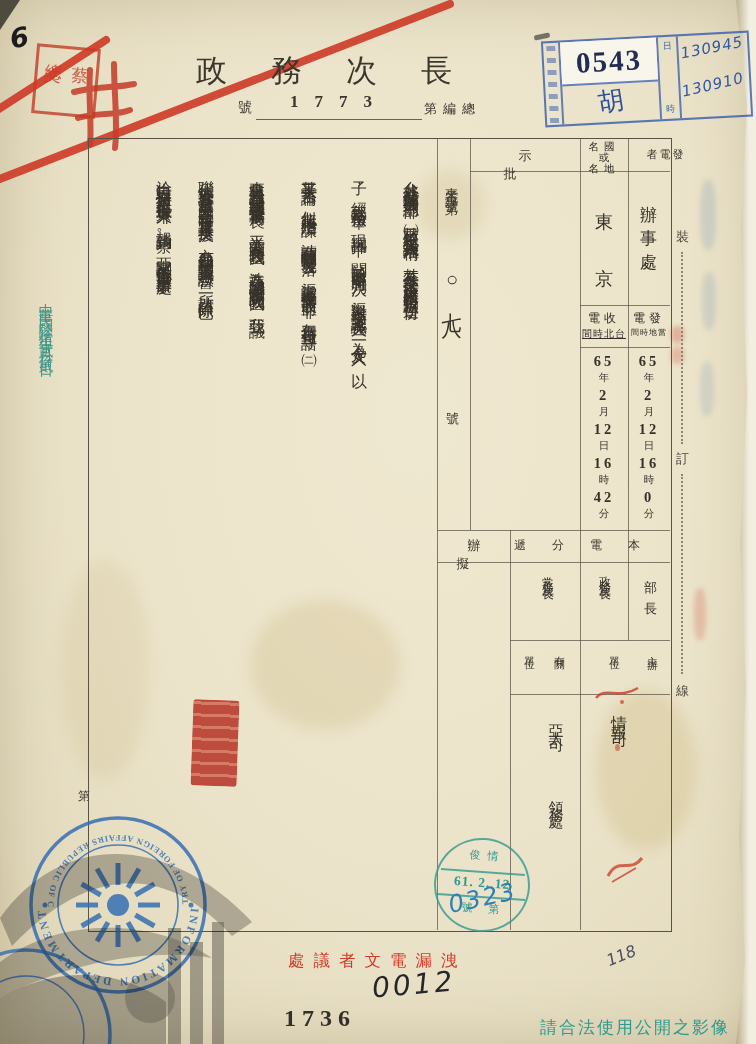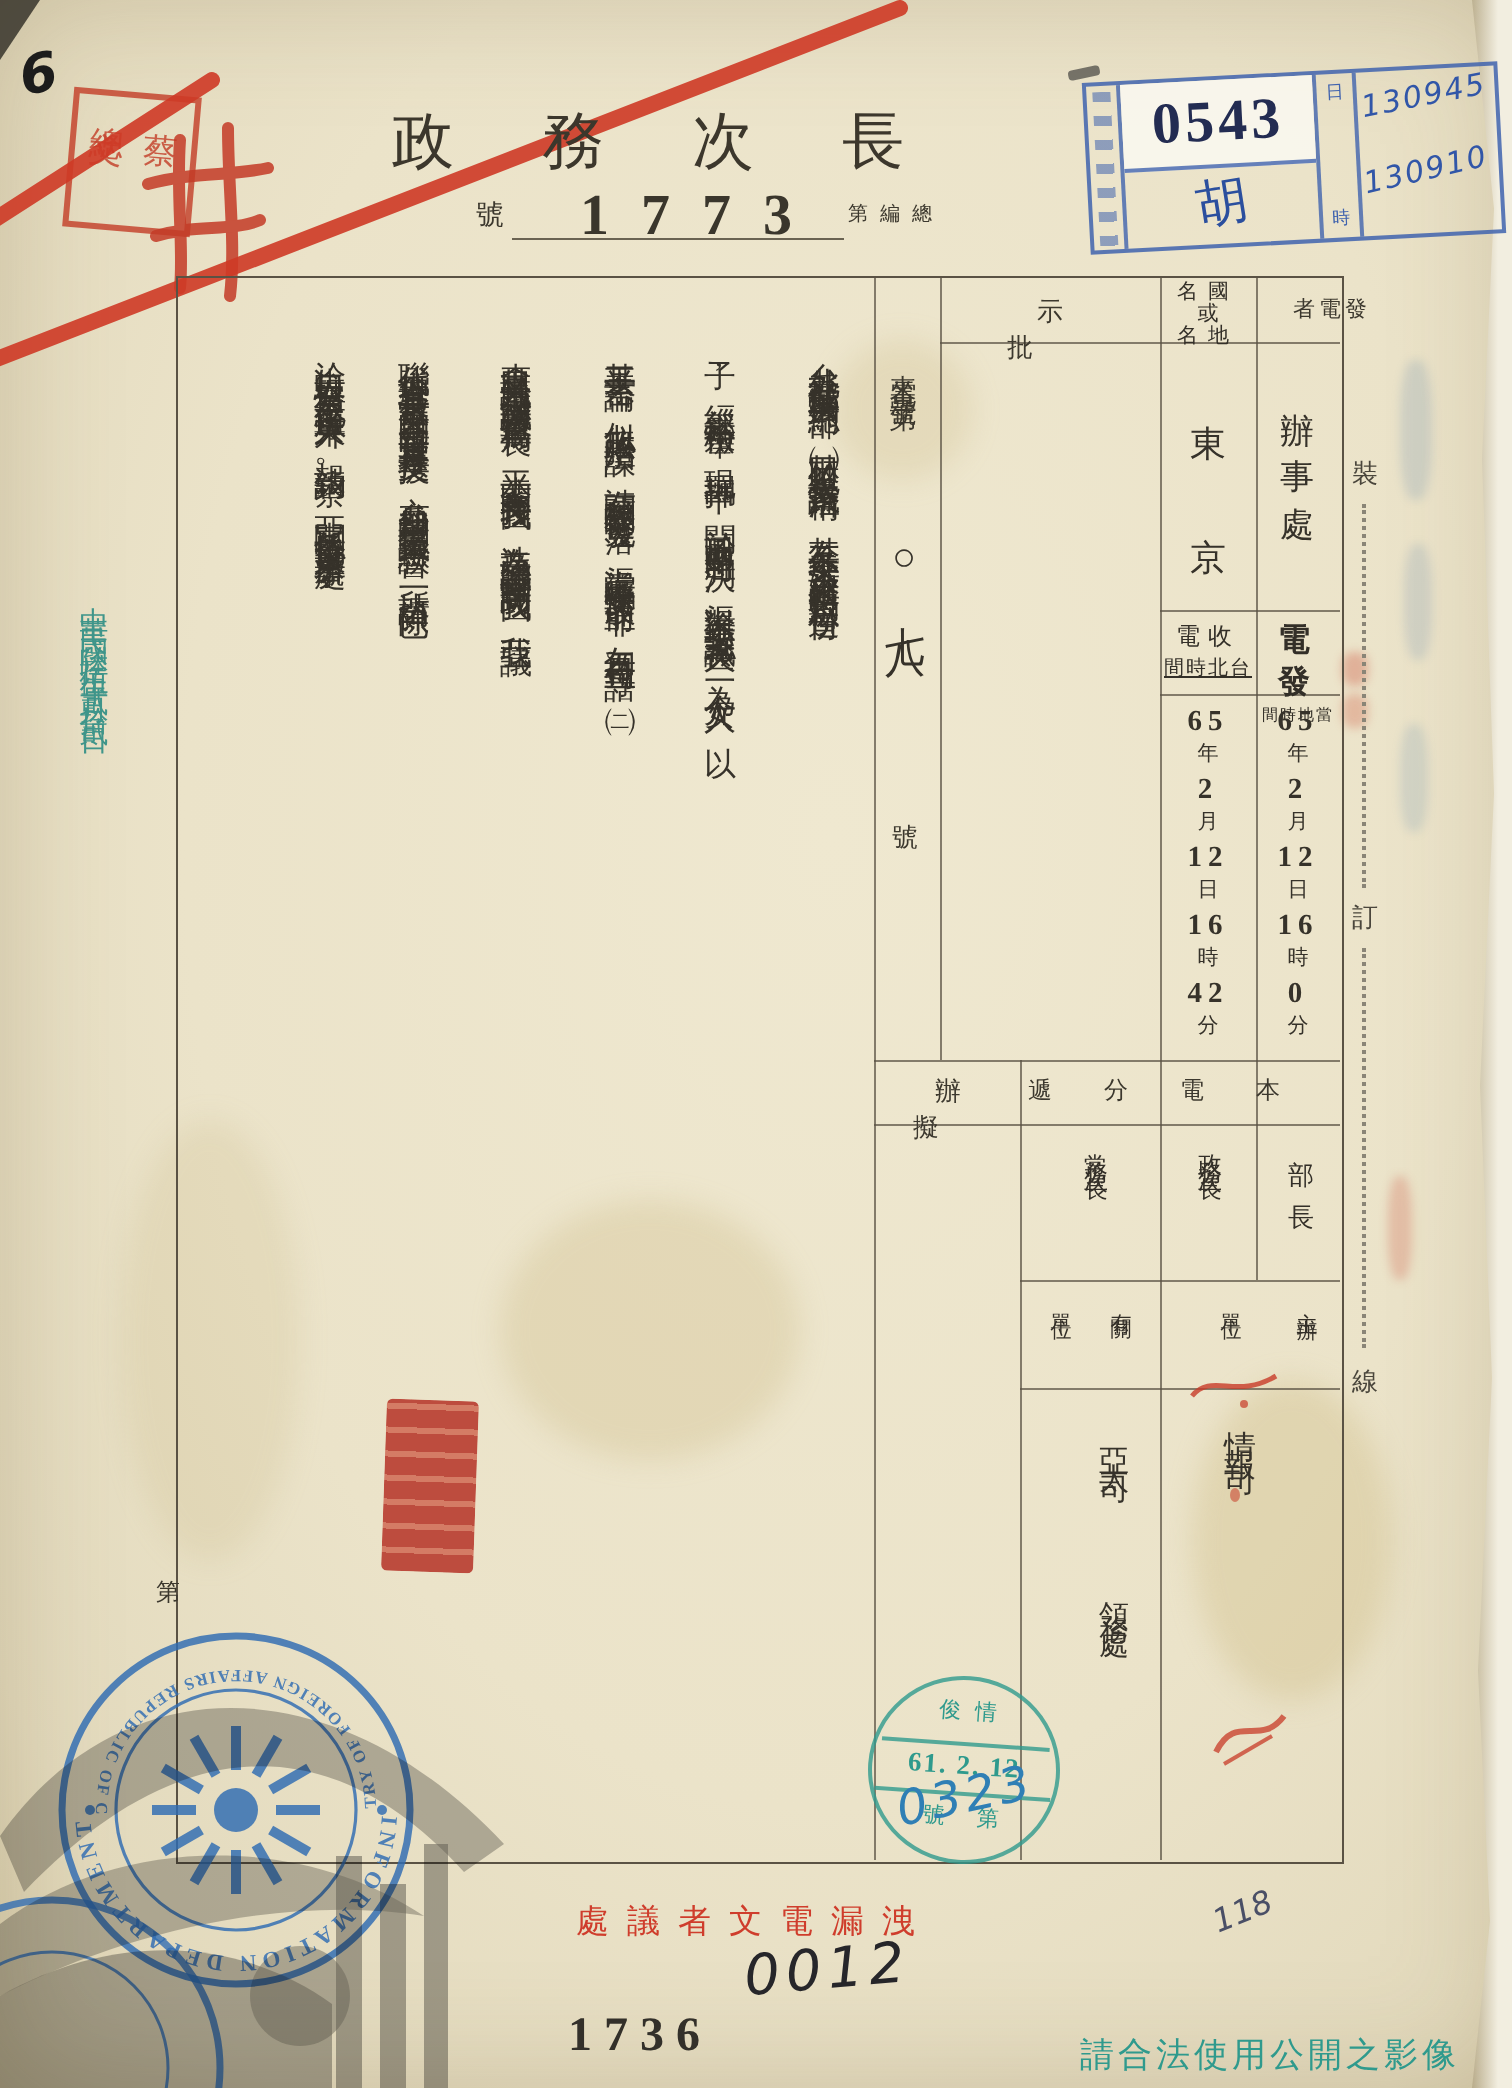--- a/index.html
+++ b/index.html
@@ -59,23 +59,23 @@
 
   <svg class="abs" style="left:0;top:0;" width="470" height="200" viewBox="0 0 470 200">
     <g stroke="#cf3a26" stroke-width="8" stroke-linecap="round" opacity="0.9">
       <line x1="-8" y1="182" x2="450" y2="4"></line>
       <line x1="-6" y1="112" x2="106" y2="40"></line>
     </g>
   </svg>
 
   <div class="abs" style="left:196px;top:50px;font-size:31px;letter-spacing:44px;color:#3c372c;white-space:nowrap;">政務次長</div>
   <div class="abs" style="left:238px;top:99px;font-size:14px;color:#3c382e;">號</div>
-  <div class="abs" style="left:290px;top:92px;font-size:29px;font-weight:bold;letter-spacing:16px;color:#3a362c;">1773</div>
+  <div class="abs" style="left:290px;top:92px;font-size:17px;font-weight:bold;letter-spacing:16px;color:#3a362c;">1773</div>
   <div class="abs" style="left:256px;top:119px;width:166px;height:1px;background:#6a6352;"></div>
-  <div class="abs" style="left:424px;top:100px;font-size:10px;letter-spacing:6px;color:#3c382e;">第編總</div>
+  <div class="abs" style="left:424px;top:100px;font-size:13px;letter-spacing:6px;color:#3c382e;">第編總</div>
 
   <div class="abs" style="left:534px;top:34px;width:16px;height:5px;background:rgba(40,40,40,.6);transform:rotate(-12deg);border-radius:2px;"></div>
   <div class="abs" style="left:543px;top:36px;width:204px;height:82px;border:2.5px solid rgba(64,99,174,.85);transform:rotate(-3deg);display:flex;">
     <div style="width:15px;border-right:2px solid rgba(64,99,174,.8);
                 background:repeating-linear-gradient(180deg,rgba(64,99,174,.55) 0 5px,transparent 5px 12px);
                 background-size:9px 100%;background-repeat:no-repeat;background-position:3px 3px;"></div>
     <div style="width:96px;display:flex;flex-direction:column;border-right:2px solid rgba(64,99,174,.8);">
       <div style="height:42px;background:rgba(250,247,238,.9);border-bottom:2px solid rgba(64,99,174,.8);
                   font-size:29px;font-weight:bold;color:#232c52;text-align:center;line-height:42px;letter-spacing:2px;">0543</div>
       <div style="flex:1;font-size:26px;color:#2b4f9e;text-align:center;transform:rotate(-6deg);line-height:36px;">胡</div>
@@ -116,21 +116,21 @@
   </div>
   <div class="abs v" style="left:592px;top:198px;font-size:18px;letter-spacing:56px;color:#36322a;">東京</div>
 
   <div class="abs formlabel" style="left:472px;top:147px;width:106px;text-align:center;font-size:13px;letter-spacing:30px;text-indent:30px;">示批</div>
 
   <div class="abs v" style="left:442px;top:176px;font-size:13.5px;letter-spacing:4px;color:#3c382e;">來電專號第</div>
   <div class="abs v" style="left:439px;top:268px;font-size:20px;letter-spacing:7px;color:#36322a;">○七八</div>
   <div class="abs" style="left:446px;top:410px;font-size:13px;color:#3c382e;">號</div>
 
   <div class="abs" style="left:630px;top:310px;width:38px;text-align:center;">
-    <div style="font-size:16px;letter-spacing:4px;font-weight:bold;">電發</div>
+    <div style="font-size:12px;letter-spacing:4px;">電發</div>
     <div style="font-size:8px;letter-spacing:1px;">間時地當</div>
   </div>
   <div class="abs" style="left:630px;top:352px;width:38px;text-align:center;color:#36322a;">
     <div class="tpart">65</div>
     <div class="tunit">年</div>
     <div class="tpart">2</div>
     <div class="tunit">月</div>
     <div class="tpart">12</div>
     <div class="tunit">日</div>
     <div class="tpart">16</div>

